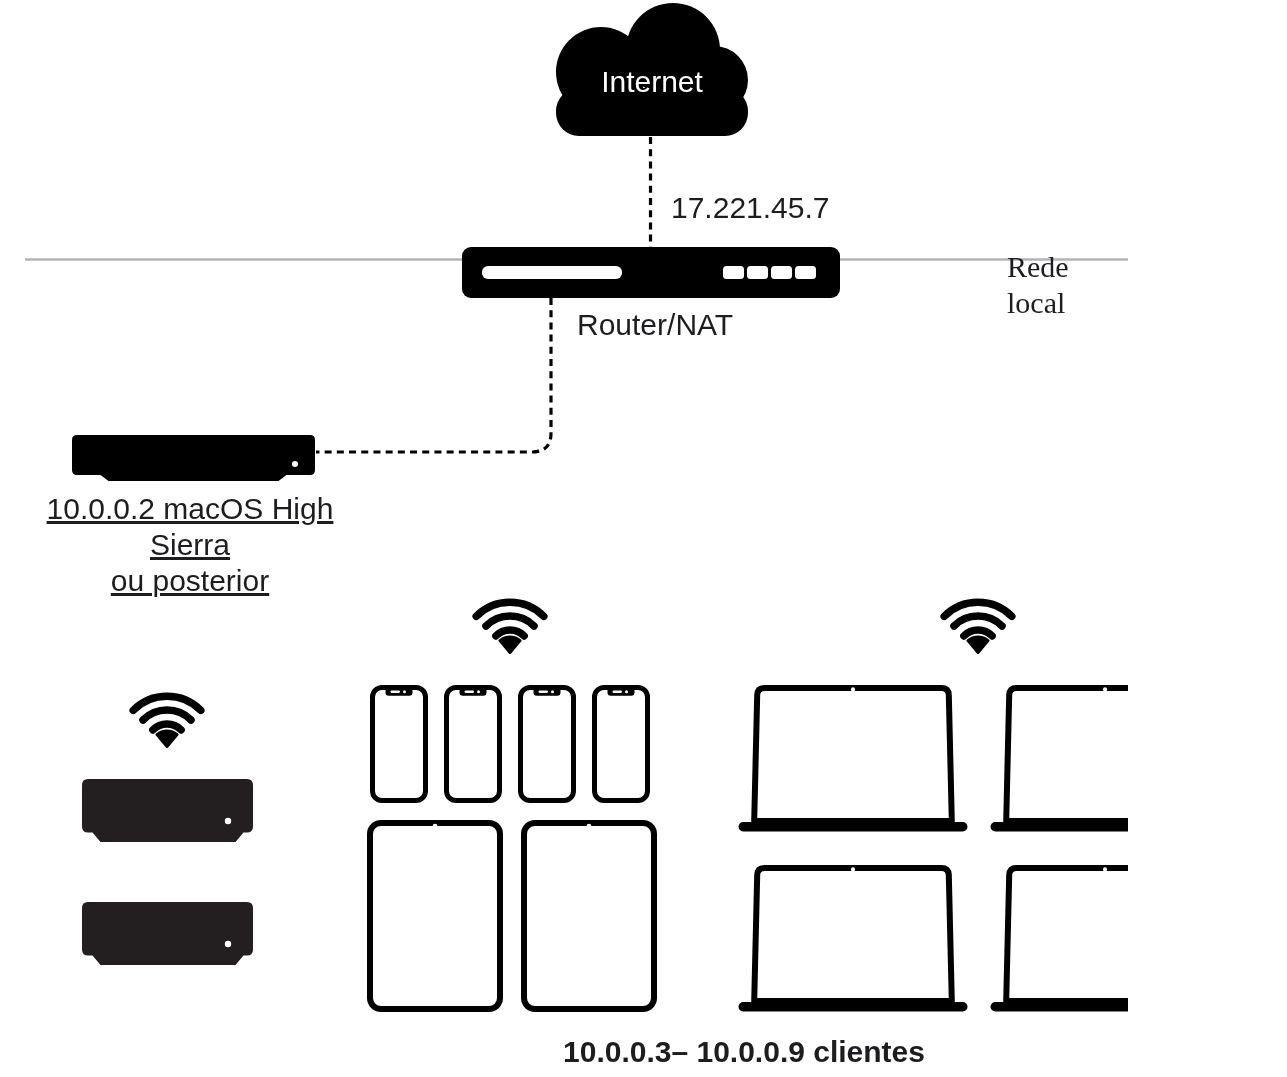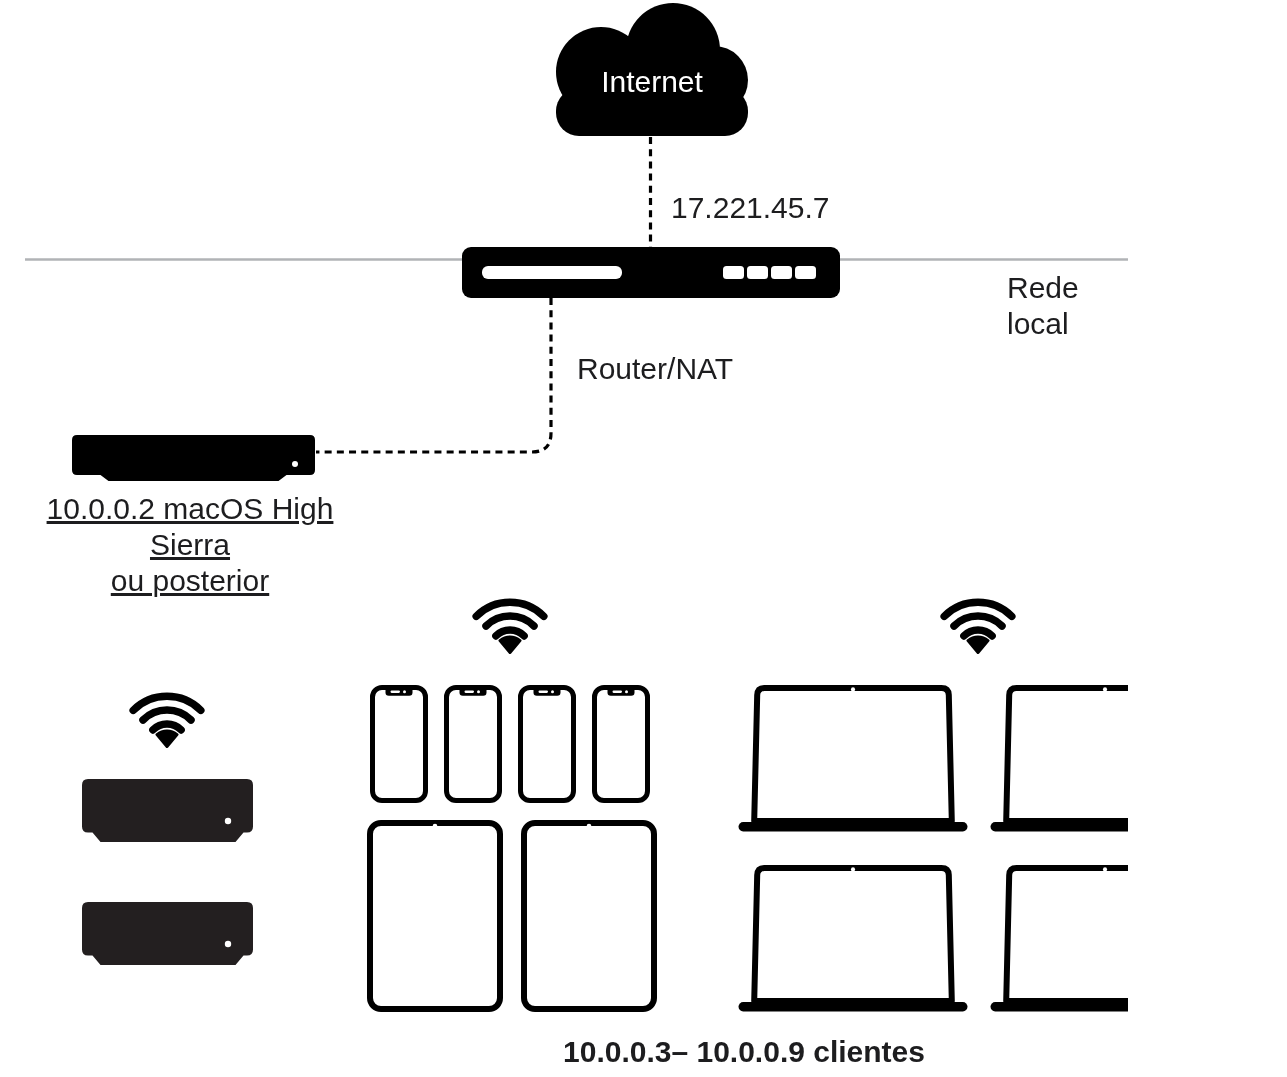--- a/index.html
+++ b/index.html
@@ -120,23 +120,23 @@
 
   <div class="label" style="left:671px; top:177px;margin-top:13px;">17.221.45.7</div>
 
   <div class="router">
     <div class="slot"></div>
     <div class="port p1"></div>
     <div class="port p2"></div>
     <div class="port p3"></div>
     <div class="port p4"></div>
   </div>
-  <div class="label" style="left:577px; top:307px;margin-top:44px;">Router/NAT</div>
+  <div class="label" style="left:577px; top:307px;">Router/NAT</div>
 
-  <div class="label" style="left:1007px; top:270px;">Rede local</div>
+  <div class="label" style="left:1007px; top:249px;font-family:Liberation Serif, serif;">Rede local</div>
 
   <svg class="dev" style="left:72px; top:435px;" width="243" height="46" viewBox="0 0 243 46">
     <use href="#sym-macmini-server"></use>
   </svg>
   <div class="label center" style="left:9px; top:491px; width:362px;text-decoration:underline;"><span>10.0.0.2 macOS High Sierra</span><br><span>ou posterior</span></div>
 
   <svg class="dev" style="left:125px; top:684px;" width="84" height="64" viewBox="0 0 84 64">
       <use href="#sym-wifi"></use>
     </svg>
   <svg class="dev" style="left:82px; top:779px;" width="171" height="63" viewBox="0 0 171 63">

